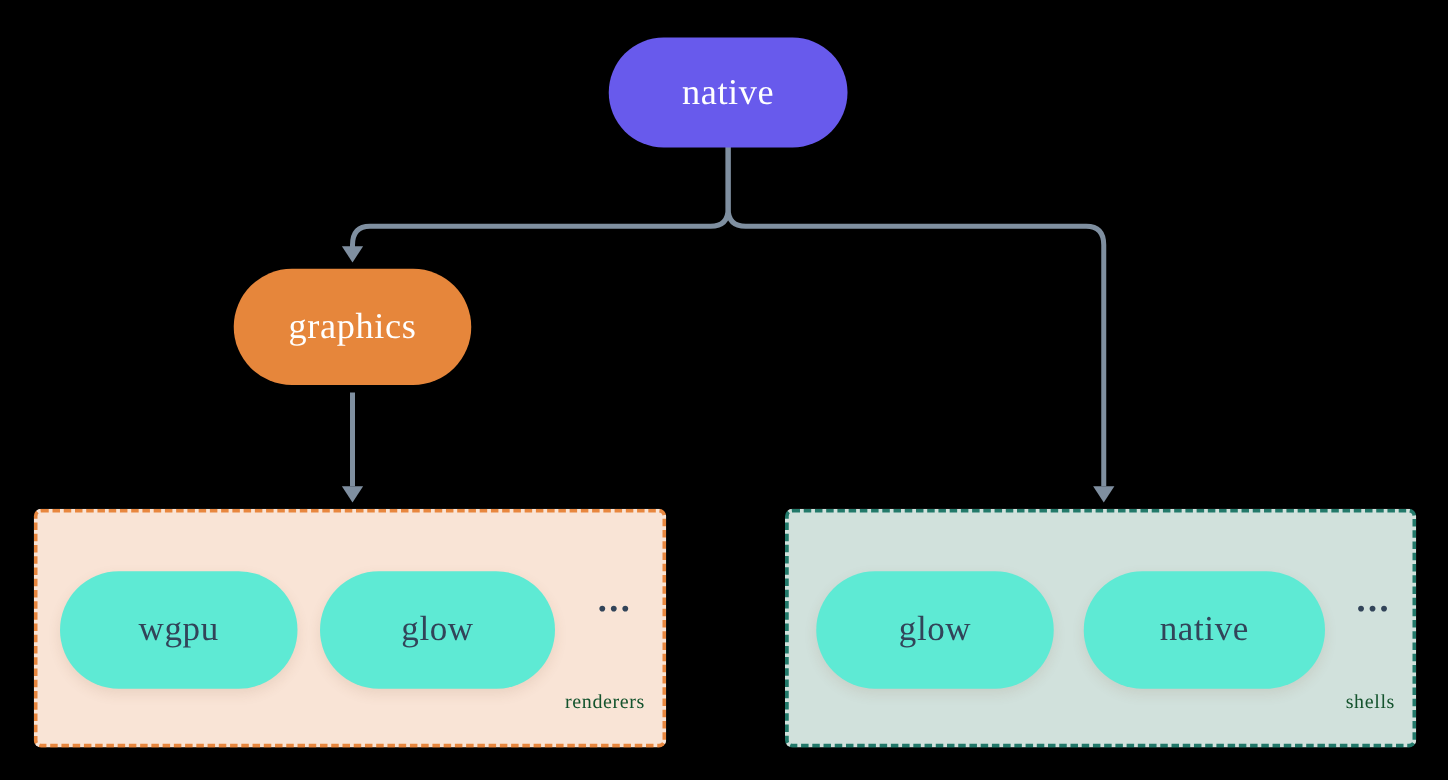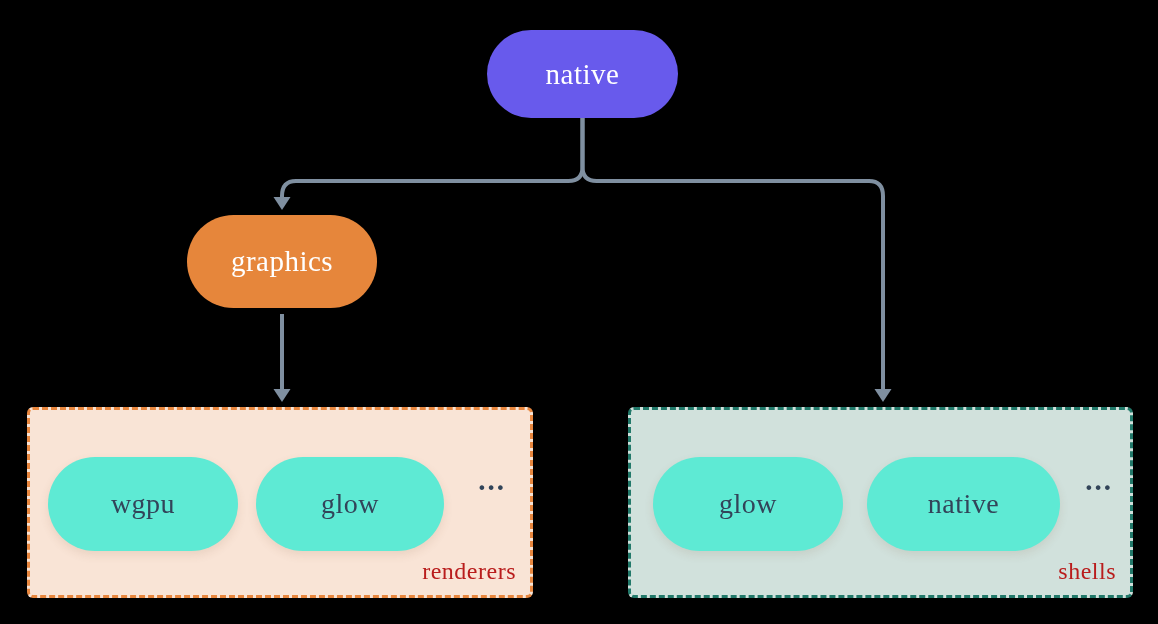--- a/index.html
+++ b/index.html
@@ -59,24 +59,24 @@
   }
   .group-shells {
     left: 628px; top: 407px;
     width: 505px; height: 191px;
     background: #d1e1dc;
     border: 3px dashed #22796a;
   }
   .group-label {
     position: absolute;
     right: 14px;
-    bottom: 10px;
-    font-size: 24px;
+    bottom: 24px;
+    font-size: 16px;
     letter-spacing: 0.5px;
-    color: #b91c1c;
+    color: #14532d;
   }
   .pill {
     position: absolute;
     z-index: 3;
     display: flex;
     align-items: center;
     justify-content: center;
     background: #5eead4;
     color: #324459;
     font-size: 28px;

